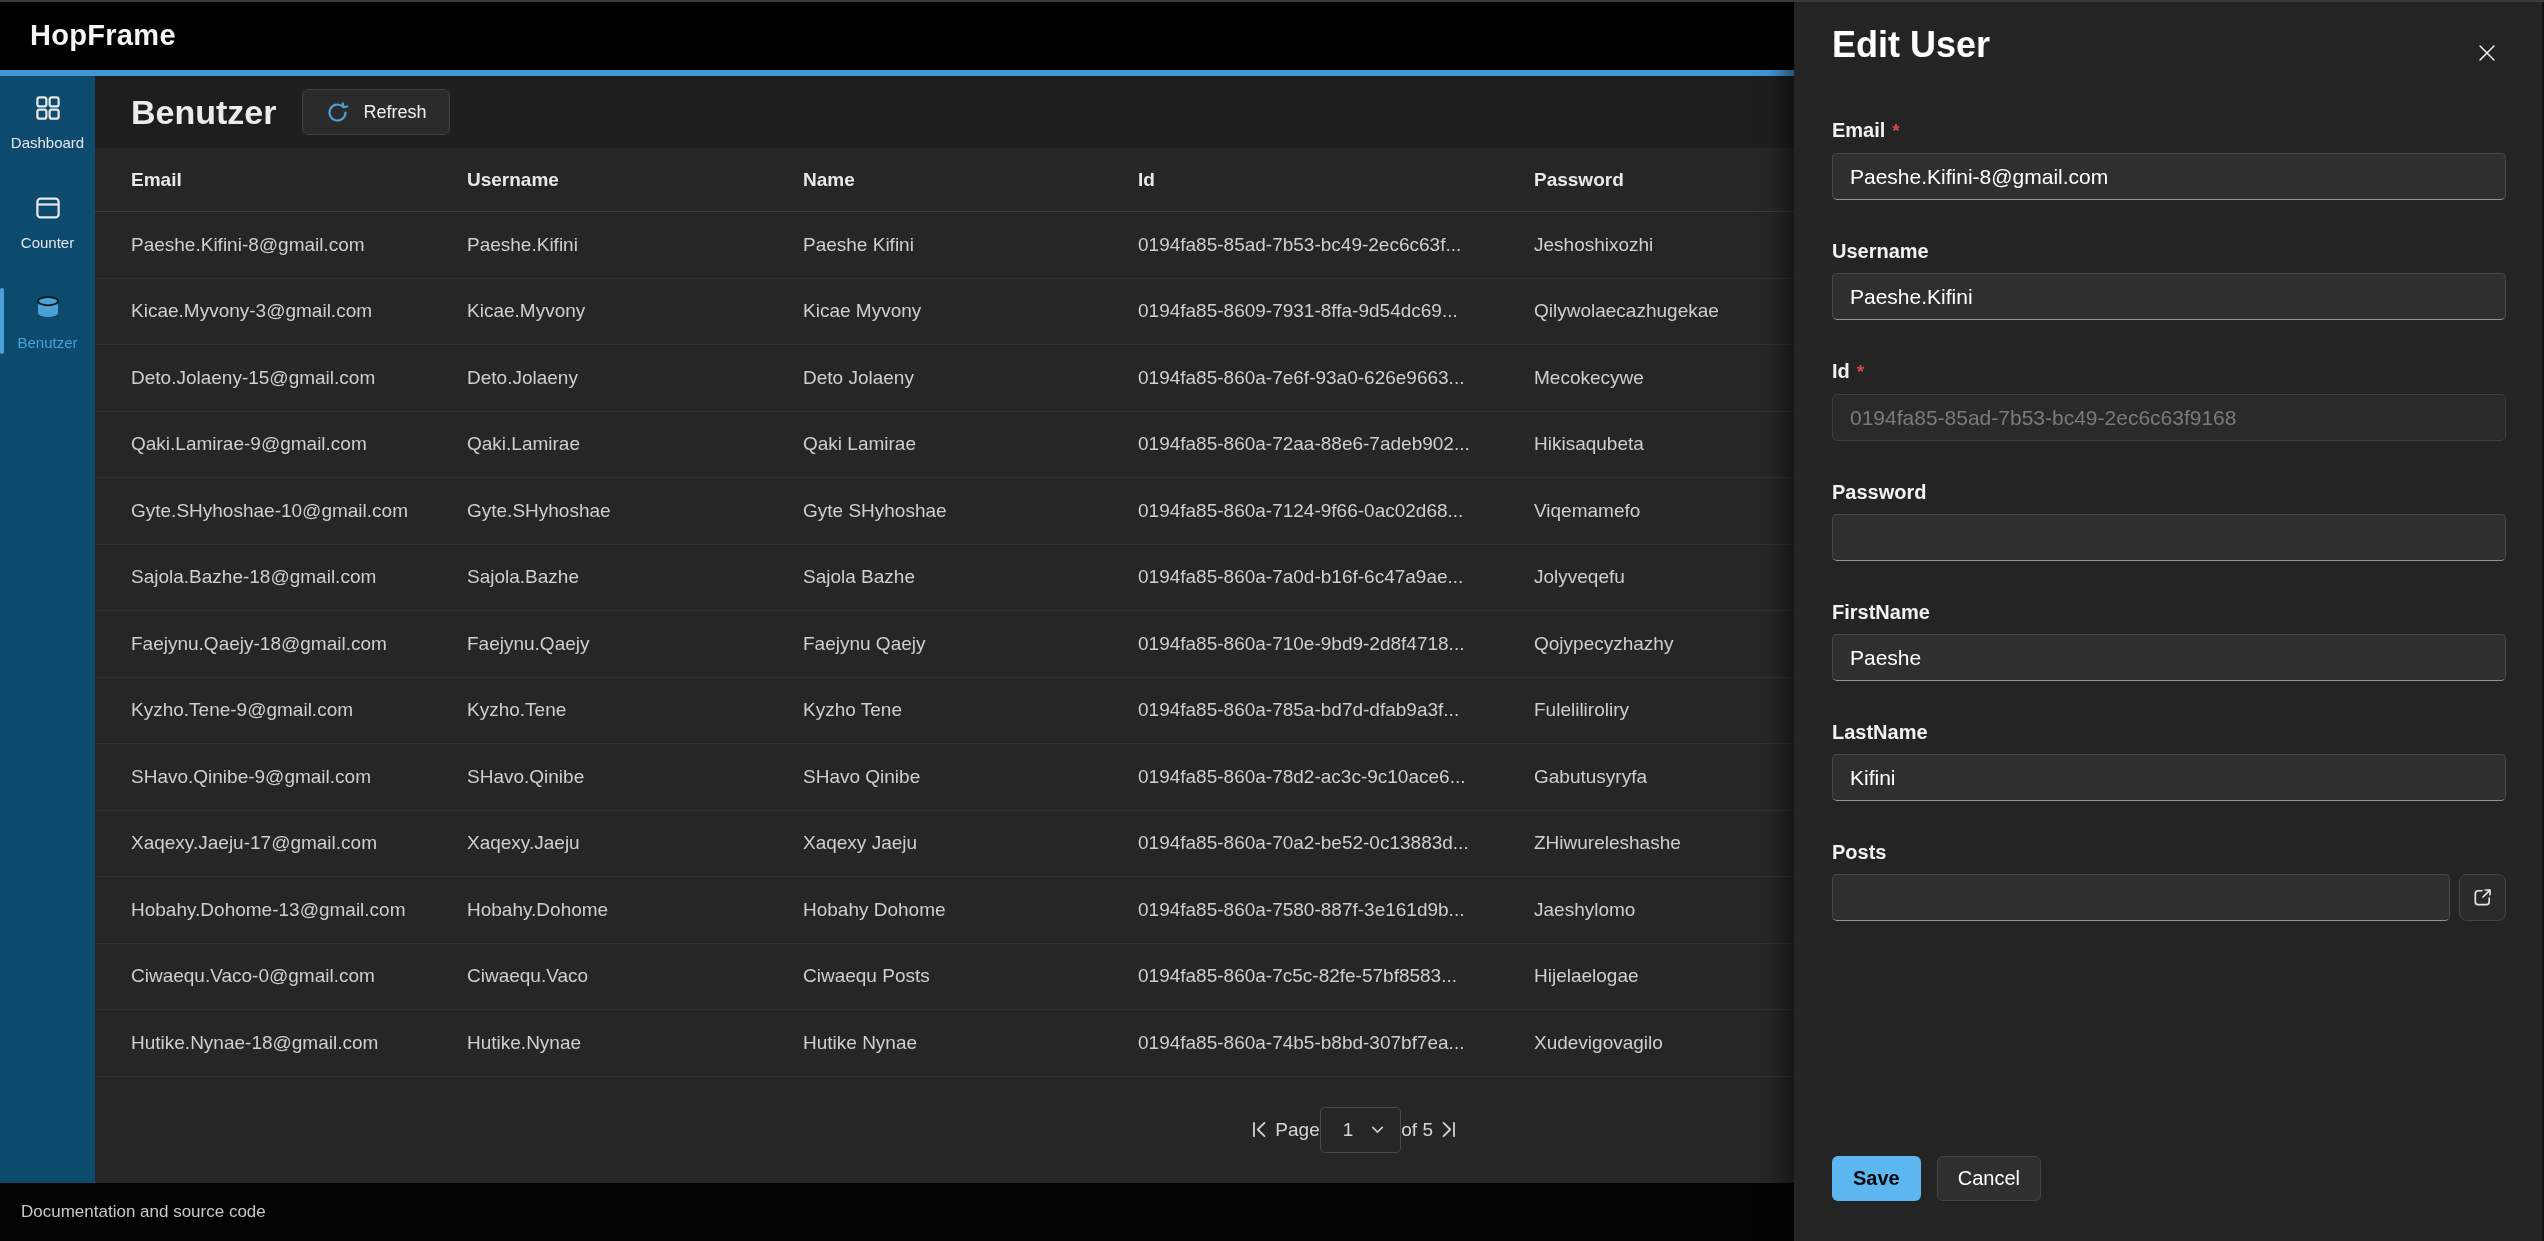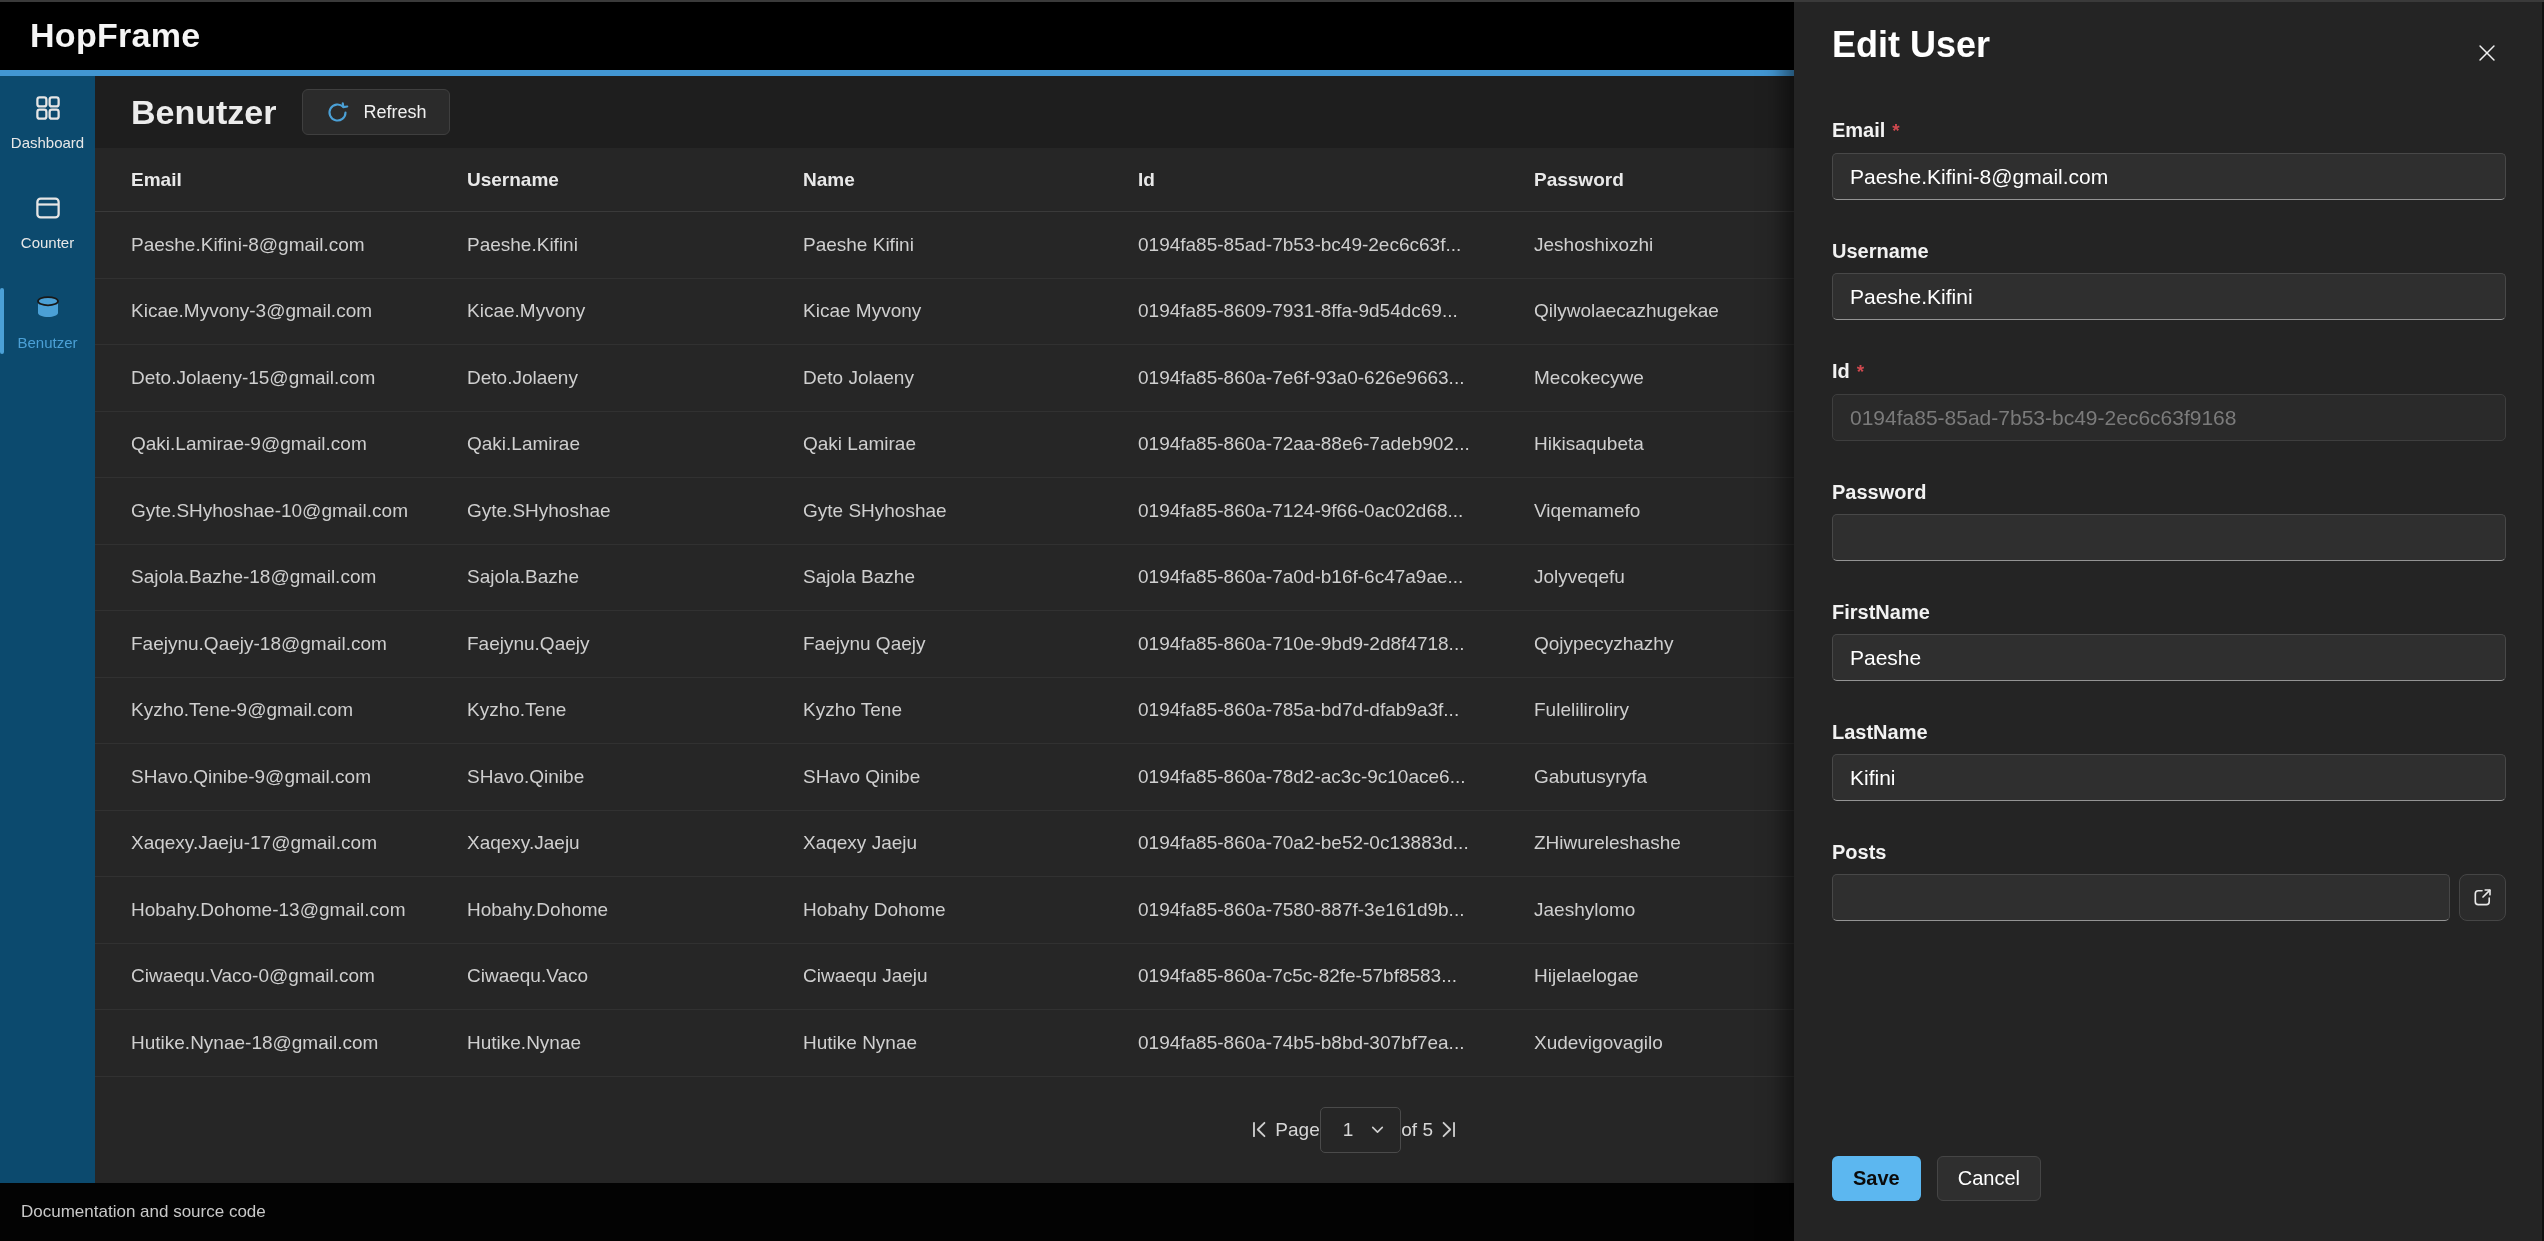--- a/index.html
+++ b/index.html
@@ -6,21 +6,21 @@
   html,body { margin:0; padding:0; background:#000; }
   .screen {
     position:relative; width:2544px; height:1241px; overflow:hidden;
     background:#1e1e1e; font-family:"Liberation Sans", sans-serif;
     -webkit-font-smoothing:antialiased;
   }
   .window-top-edge { position:absolute; left:0; top:0; width:2544px; height:2px; background:#3a3a3a; z-index:60; }
 
   
   .topbar { position:absolute; left:0; top:0; width:1794px; height:70px; background:#000; display:flex; align-items:center; z-index:5; }
-  .brand { color:#f5f5f5; font-size:34px; font-weight:700; padding-left:30px; letter-spacing:.3px; }
+  .brand { color:#f5f5f5; font-size:29px; font-weight:700; padding-left:30px; letter-spacing:.3px; }
   .accent-line { position:absolute; left:0; top:70px; width:1794px; height:6px; background:#4296d2; z-index:5; }
 
   
   .sidebar { position:absolute; left:0; top:76px; width:95px; height:1107px; background:#0c4a6e; z-index:4; }
   .nav-item { position:relative; height:74px; margin-bottom:26px; display:flex; flex-direction:column; align-items:center; justify-content:center; gap:9px; color:#e8e8e8; font-size:15px; cursor:pointer; }
   .nav-item:first-child { margin-top:8px; }
   .nav-item .nav-label { line-height:1; }
   .nav-item.active { color:#4ba0d6; }
   .nav-item.active .active-bar { position:absolute; left:0; top:4px; bottom:4px; width:4px; background:#4ba0d6; border-radius:2px; }
 
@@ -209,21 +209,21 @@
       <div class="trow tbody-row">
         <div>Hobahy.Dohome-13@gmail.com</div>
         <div>Hobahy.Dohome</div>
         <div>Hobahy Dohome</div>
         <div>0194fa85-860a-7580-887f-3e161d9b...</div>
         <div>Jaeshylomo</div>
       </div>
       <div class="trow tbody-row">
         <div>Ciwaequ.Vaco-0@gmail.com</div>
         <div>Ciwaequ.Vaco</div>
-        <div>Ciwaequ Jaeju</div>
+        <div>Ciwaequ Posts</div>
         <div>0194fa85-860a-7c5c-82fe-57bf8583...</div>
         <div>Hijelaelogae</div>
       </div>
       <div class="trow tbody-row">
         <div>Hutike.Nynae-18@gmail.com</div>
         <div>Hutike.Nynae</div>
         <div>Hutike Nynae</div>
         <div>0194fa85-860a-74b5-b8bd-307bf7ea...</div>
         <div>Xudevigovagilo</div>
       </div>

